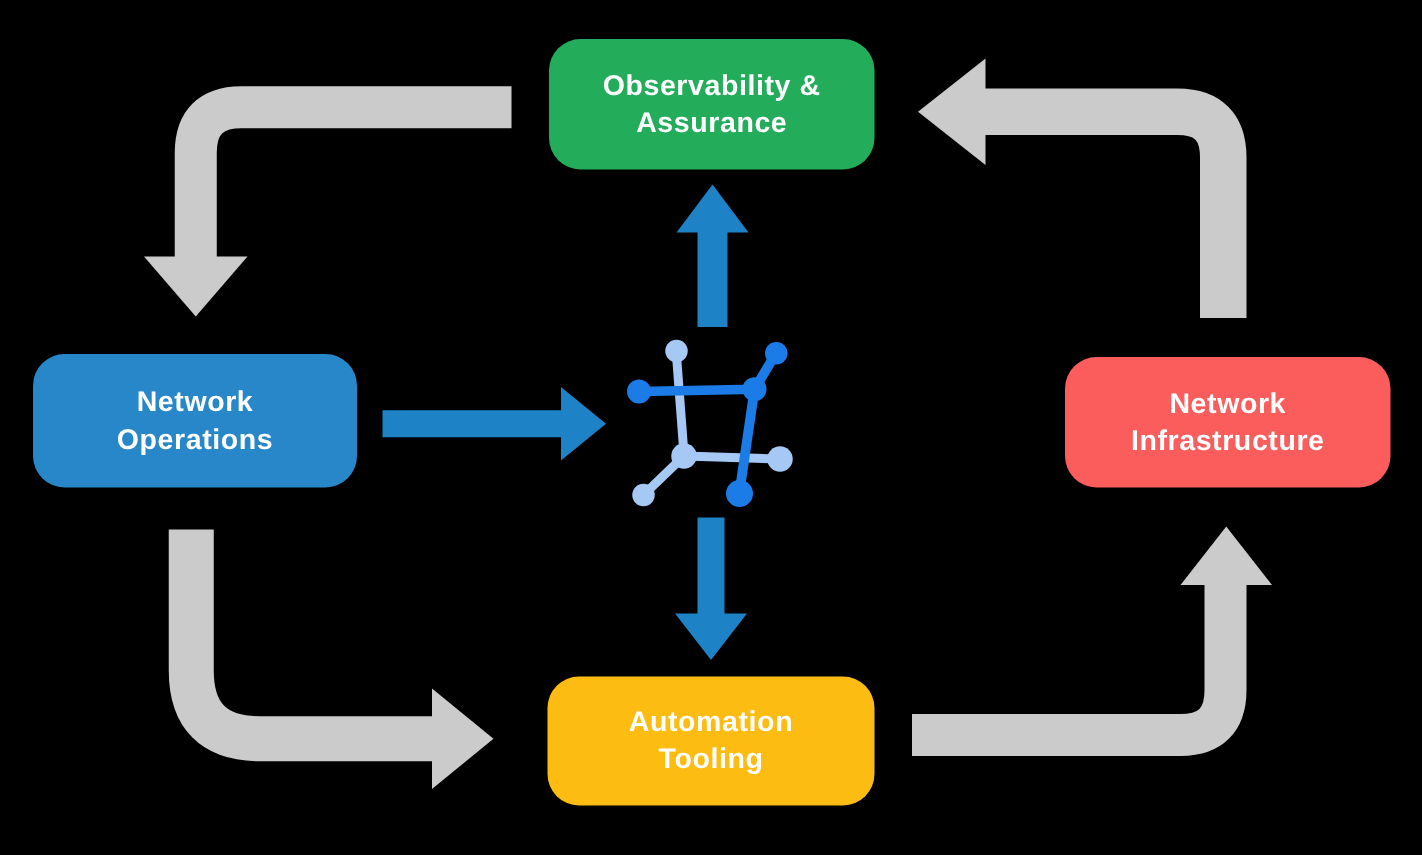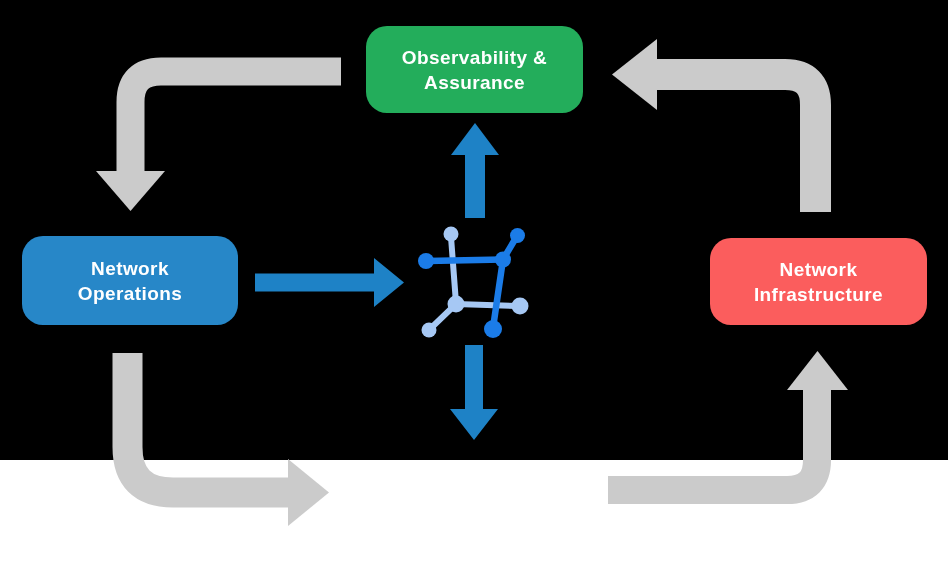--- a/index.html
+++ b/index.html
@@ -1,20 +1,20 @@
 <!DOCTYPE html>
 <html><head>
 <meta charset="utf-8">
 <style>
   html, body { margin: 0; padding: 0; }
   body { width: 948px; height: 570px; overflow: hidden; }
   .stage {
     position: relative;
     width: 948px;
-    height: 460px;
+    height: 570px;
     font-family: "Liberation Sans", sans-serif;
   }
   svg.overlay {
     position: absolute;
     left: 0; top: 0;
     width: 948px; height: 570px;
     display: block;
   }
   .box {
     position: absolute;
@@ -99,14 +99,18 @@
   <div class="box box-operations" style="background: rgb(39, 135, 200);">
     <span class="box-label">Network
 Operations</span>
   </div>
 
   <div class="box box-infrastructure" style="background: rgb(251, 93, 93);">
     <span class="box-label">Network
 Infrastructure</span>
   </div>
 
+  <div class="box box-automation" style="background: rgb(252, 188, 18);">
+    <span class="box-label">Automation
+Tooling</span>
+  </div>
 
 </div>
 
 </body></html>

